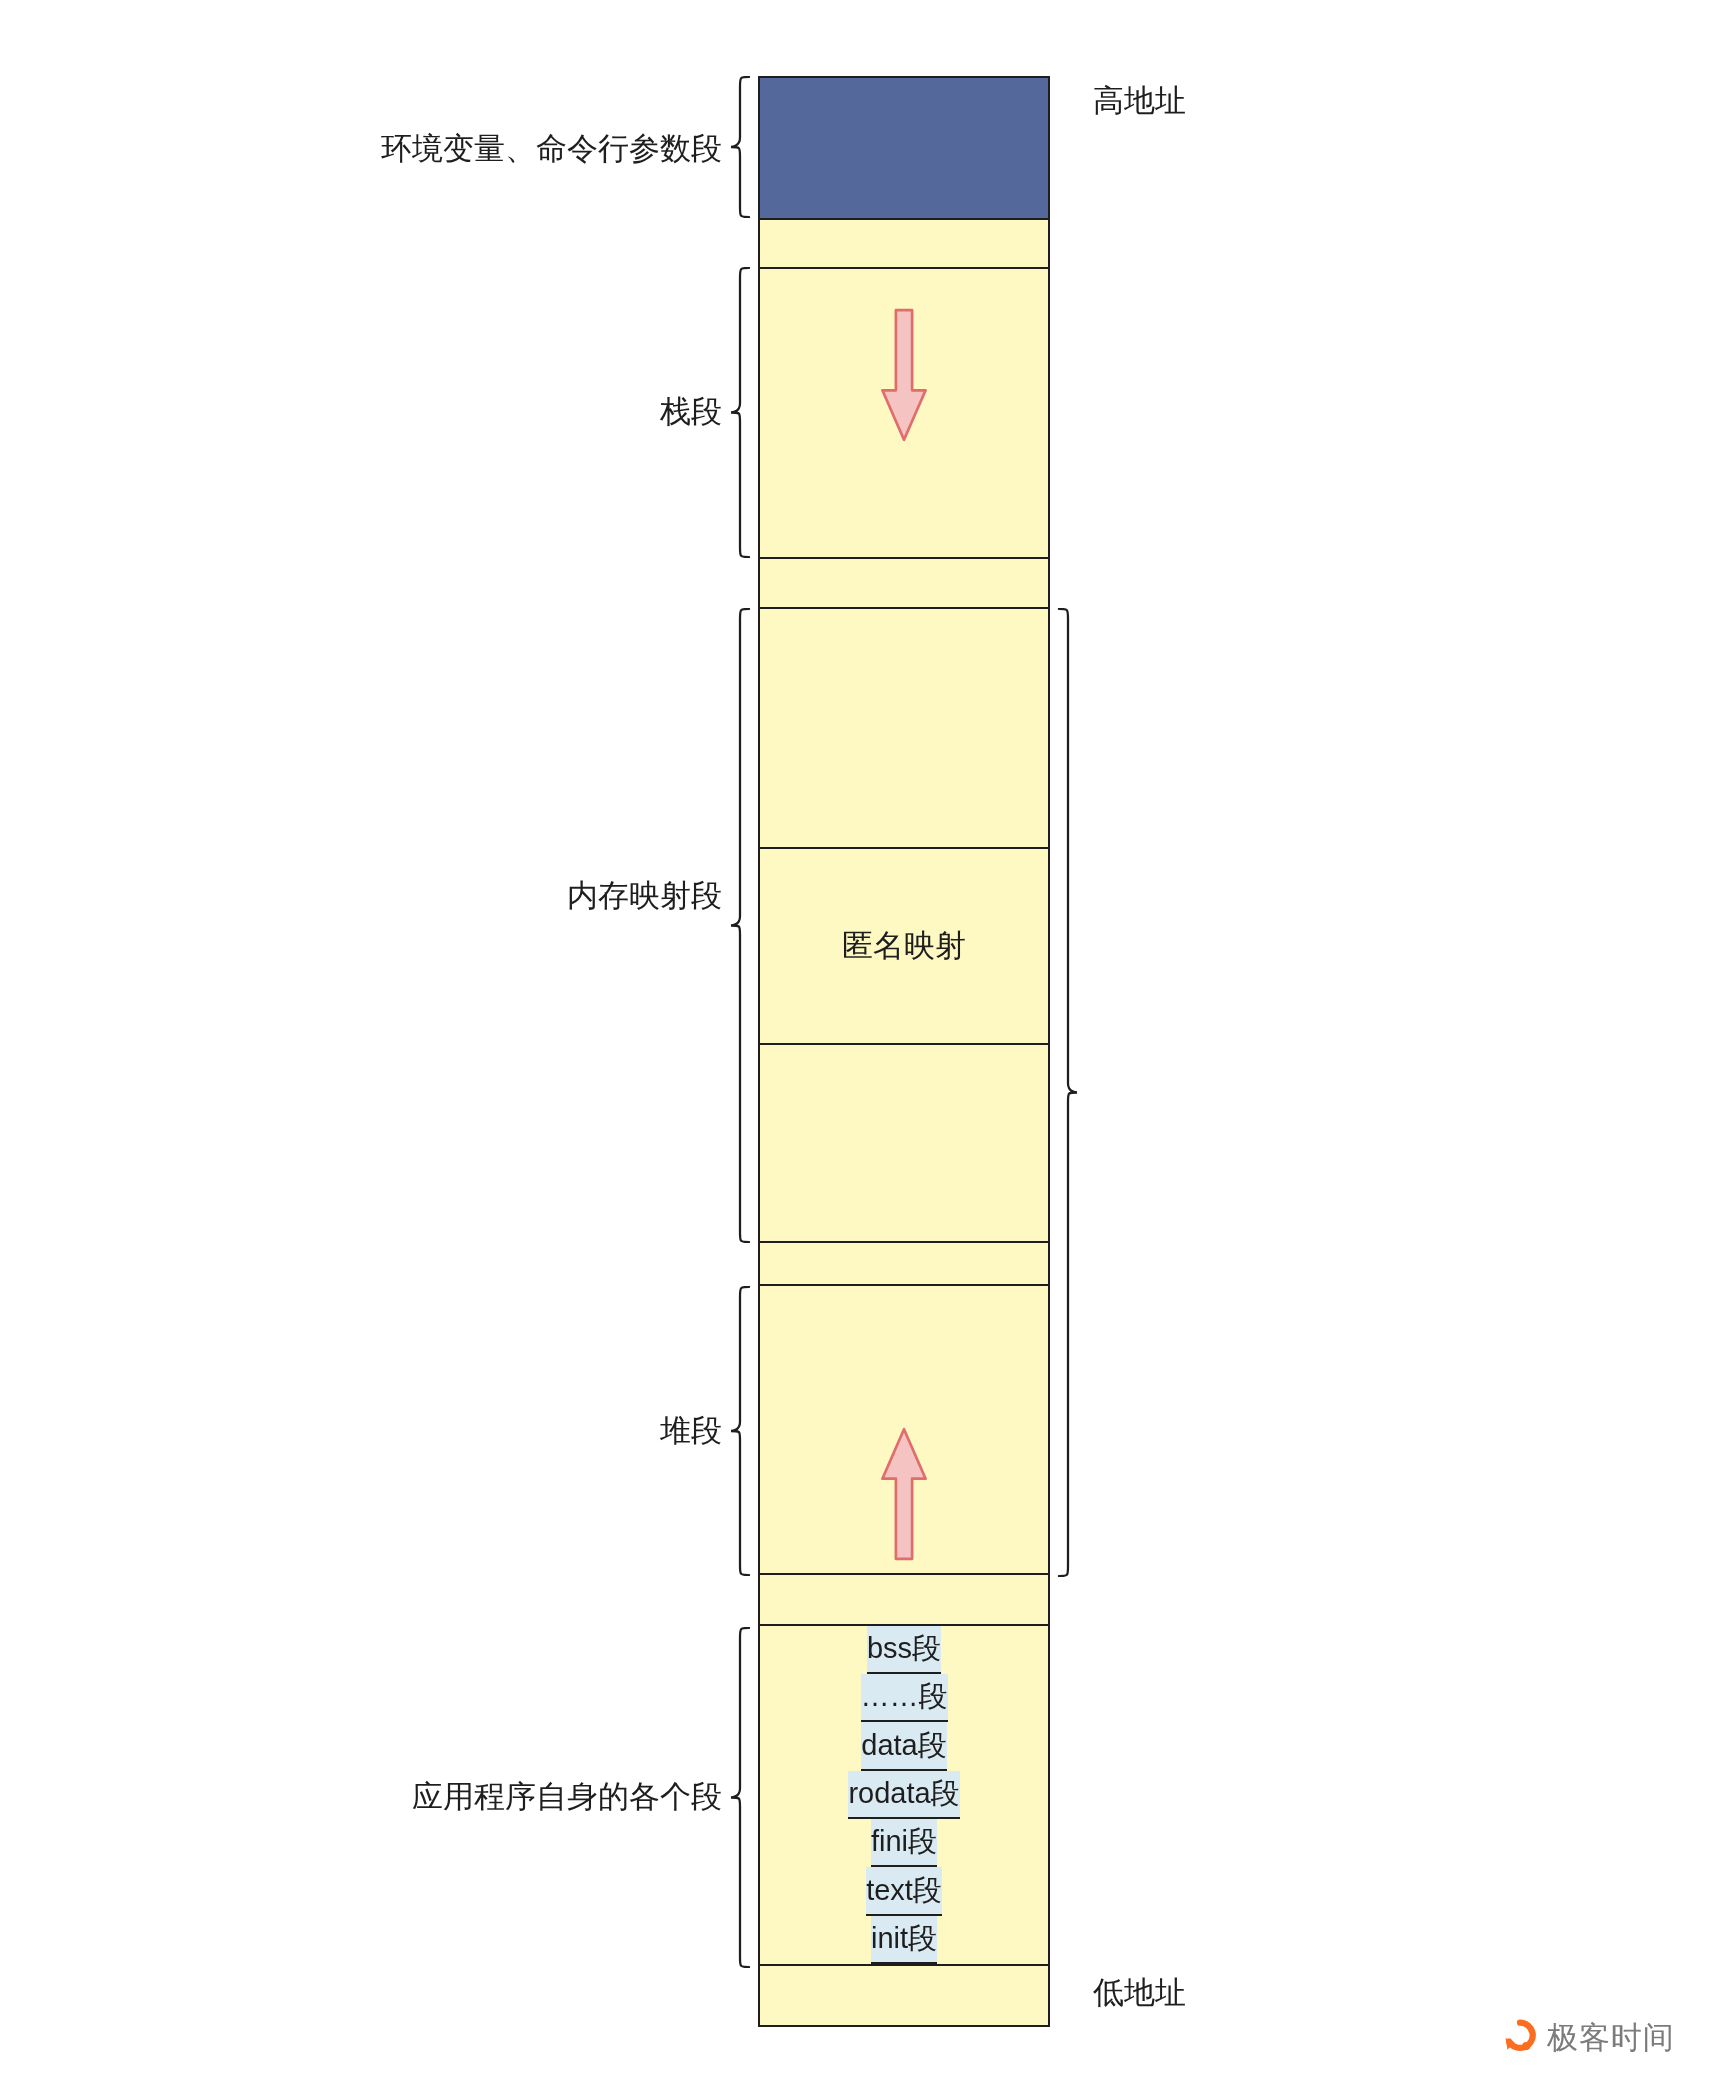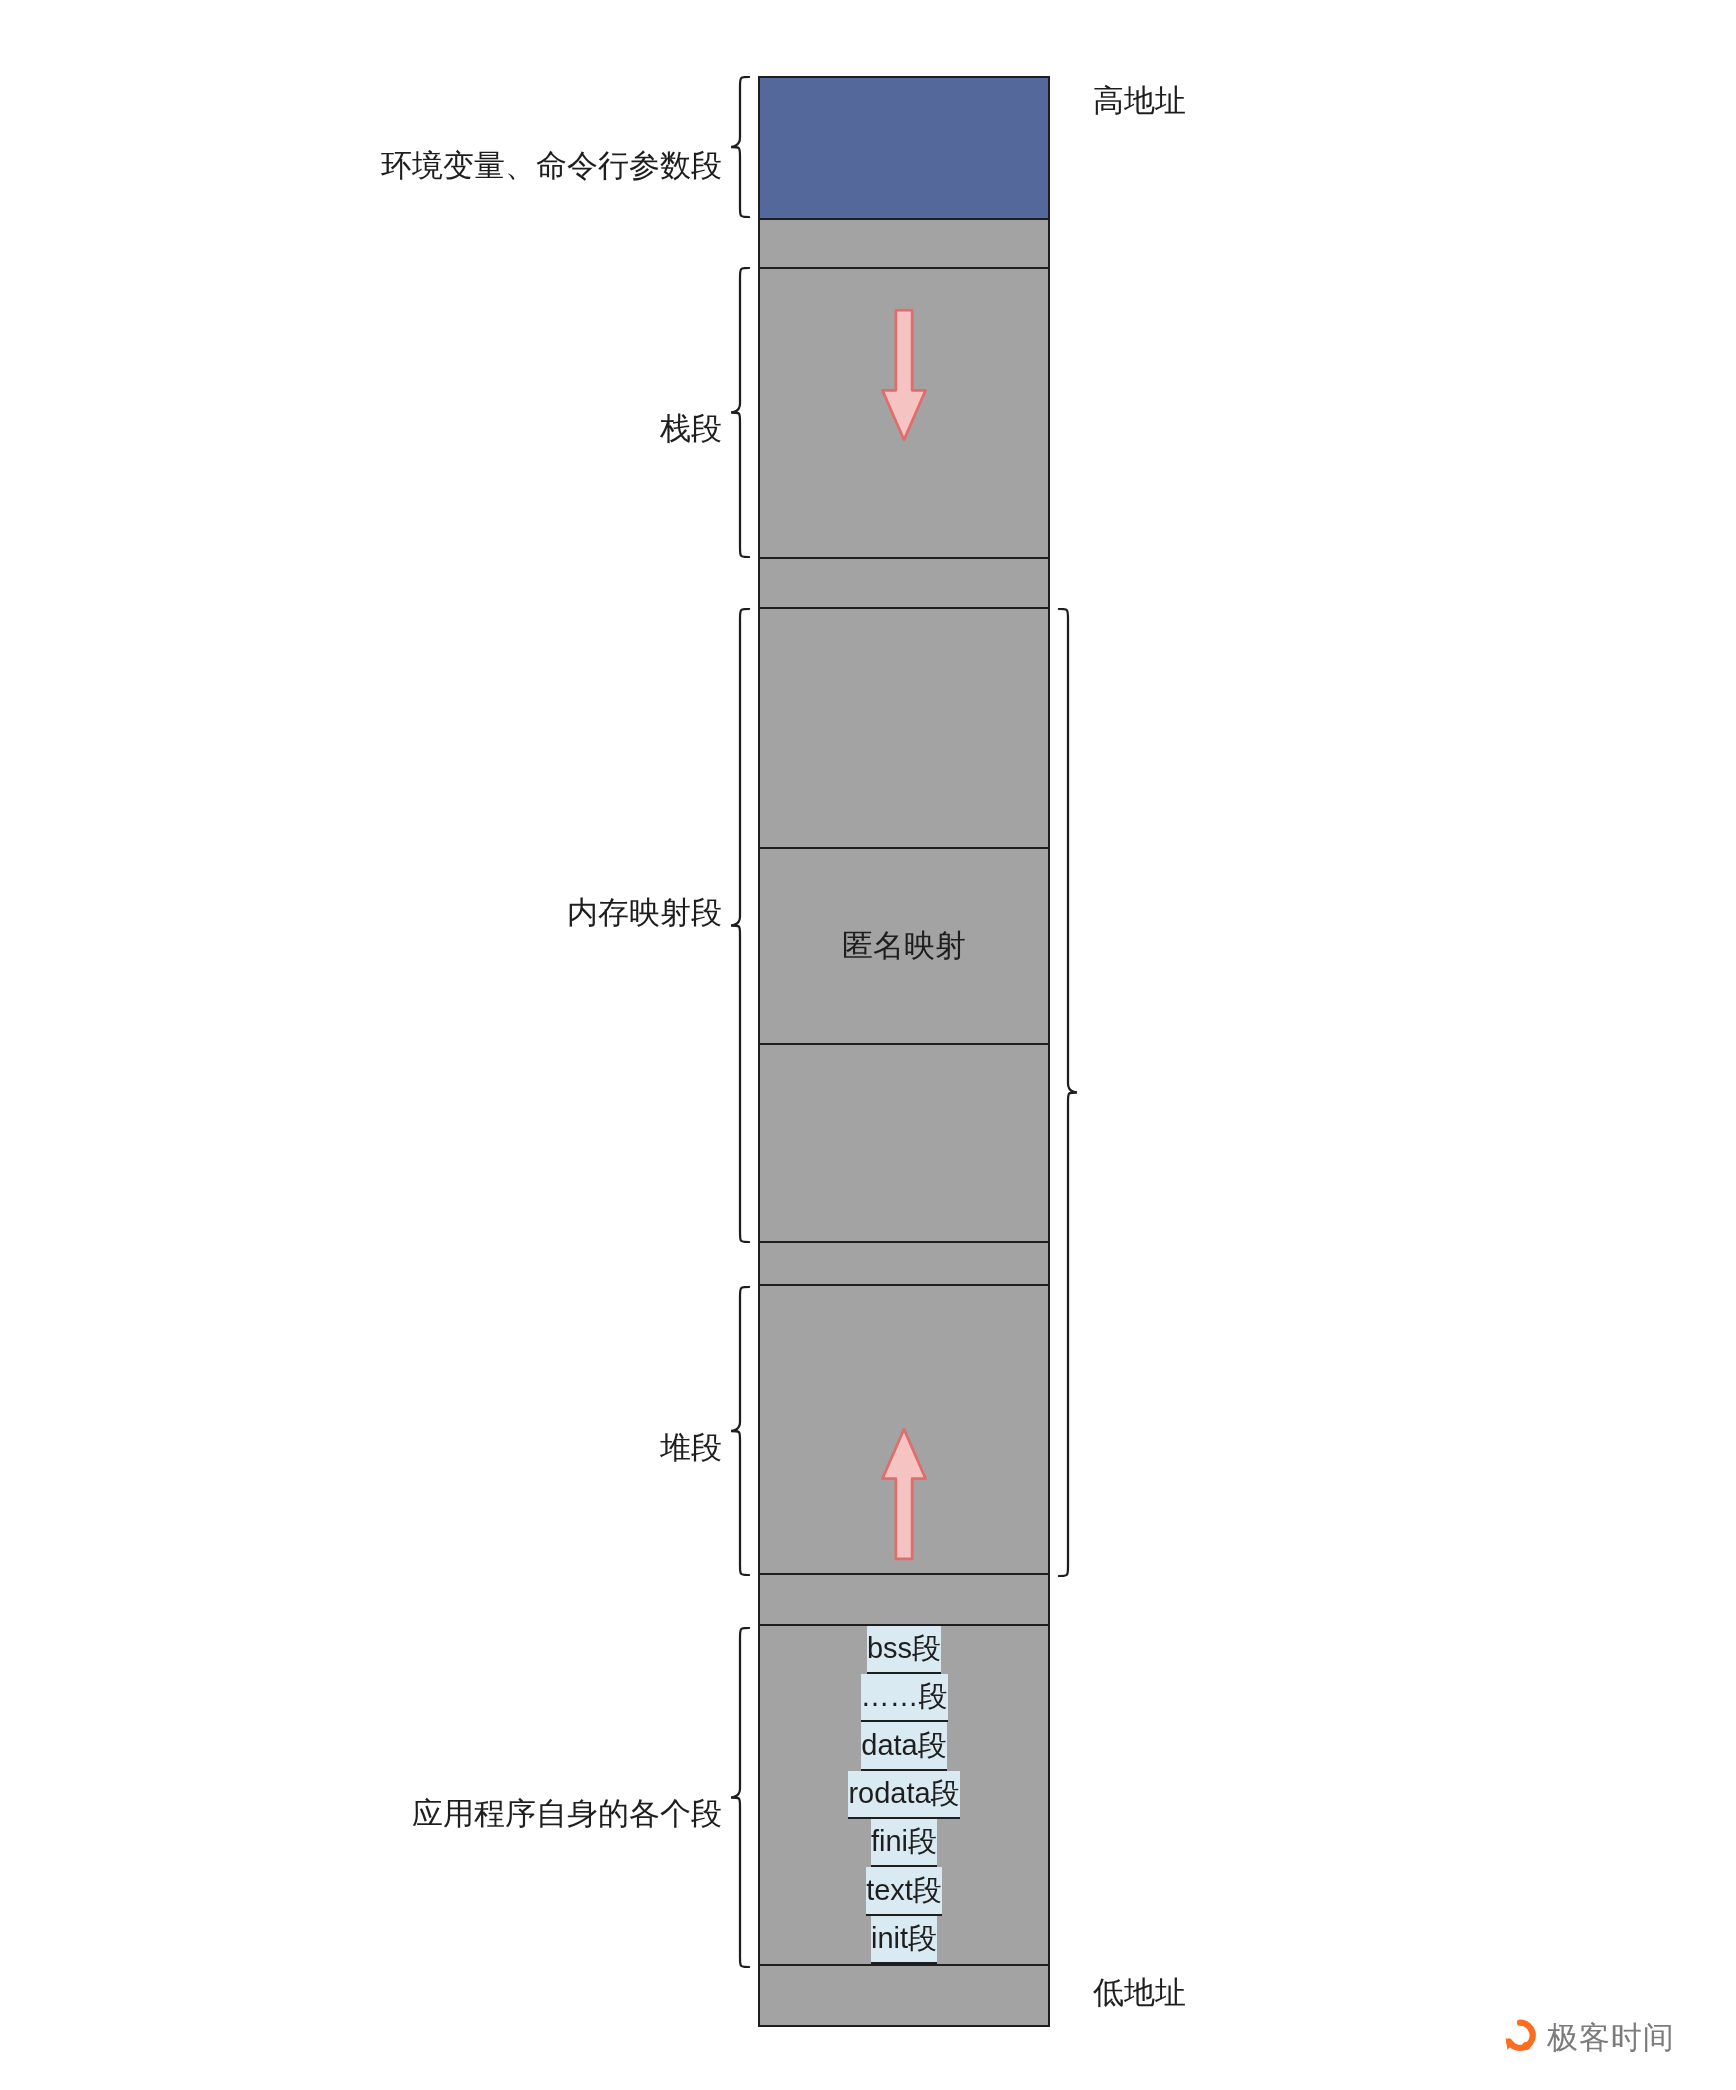--- a/index.html
+++ b/index.html
@@ -2,21 +2,21 @@
 <html style="font-size:14.5px"><head>
 <meta charset="utf-8">
 <style>
   * { margin:0; padding:0; box-sizing:border-box; }
   body { background:#ffffff; font-family:"Liberation Sans","DejaVu Sans",sans-serif; color:#1e1e1e; }
   .canvas { position:relative; width:1737px; height:2091px; background:#ffffff; overflow:hidden; }
 
   
   .memory-column {
     position:absolute; left:758px; top:76px; width:292px; height:1951px;
-    border:2.3px solid #1e1e1e; display:flex; flex-direction:column; background:#a3a3a3;
+    border:2.3px solid #1e1e1e; display:flex; flex-direction:column; background:#fef9c3;
   }
   .seg { width:100%; border-bottom:2.3px solid #1e1e1e; position:relative;align-items:center; }
   .seg:last-child { border-bottom:none; }
   .seg-env    { height:142px; background:#54689b; }
   .seg-gap-1  { height:49px; }
   .seg-stack  { height:291px; display:flex; justify-content:center; align-items:flex-start; padding-top:38px; }
   .seg-gap-2  { height:50px; }
   .seg-mmap-1 { height:241px; }
   .seg-mmap-2 { height:196px; display:flex; justify-content:center; align-items:center; font-size:31px; }
   .seg-mmap-3 { height:198px; }
@@ -27,21 +27,21 @@
   .seg-bottom { height:59px; }
 
   .app-row {
     flex:1; background:#daeaf3; border-bottom:2.3px solid #1e1e1e;
     display:flex; align-items:center; justify-content:center; font-size:29px;
   }
 
   
   .side-label-left {
     position:absolute; right:1015px; text-align:right; font-size:31px;
-    white-space:nowrap; line-height:36px; color:#1e1e1e;margin-top:17px;
+    white-space:nowrap; line-height:36px; color:#1e1e1e;
   }
   .label-env   { top:131px; }
   .label-stack { top:394px; }
   .label-mmap  { top:878px; }
   .label-heap  { top:1413px; }
   .label-app   { top:1779px; }
 
   .addr-label { position:absolute; left:1093px; font-size:31px; white-space:nowrap; }
   .addr-high { top:80px;font-family:Liberation Serif, serif; }
   .addr-low  { top:1972px; }

